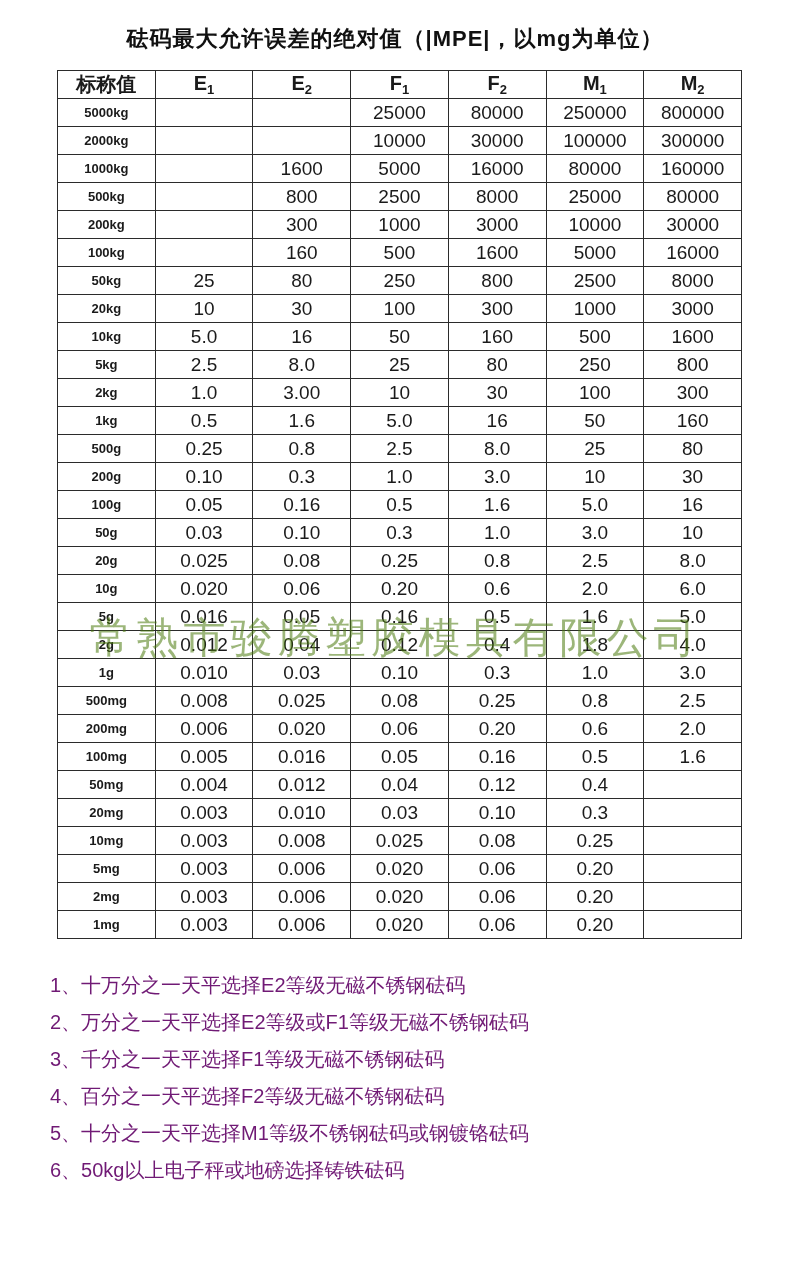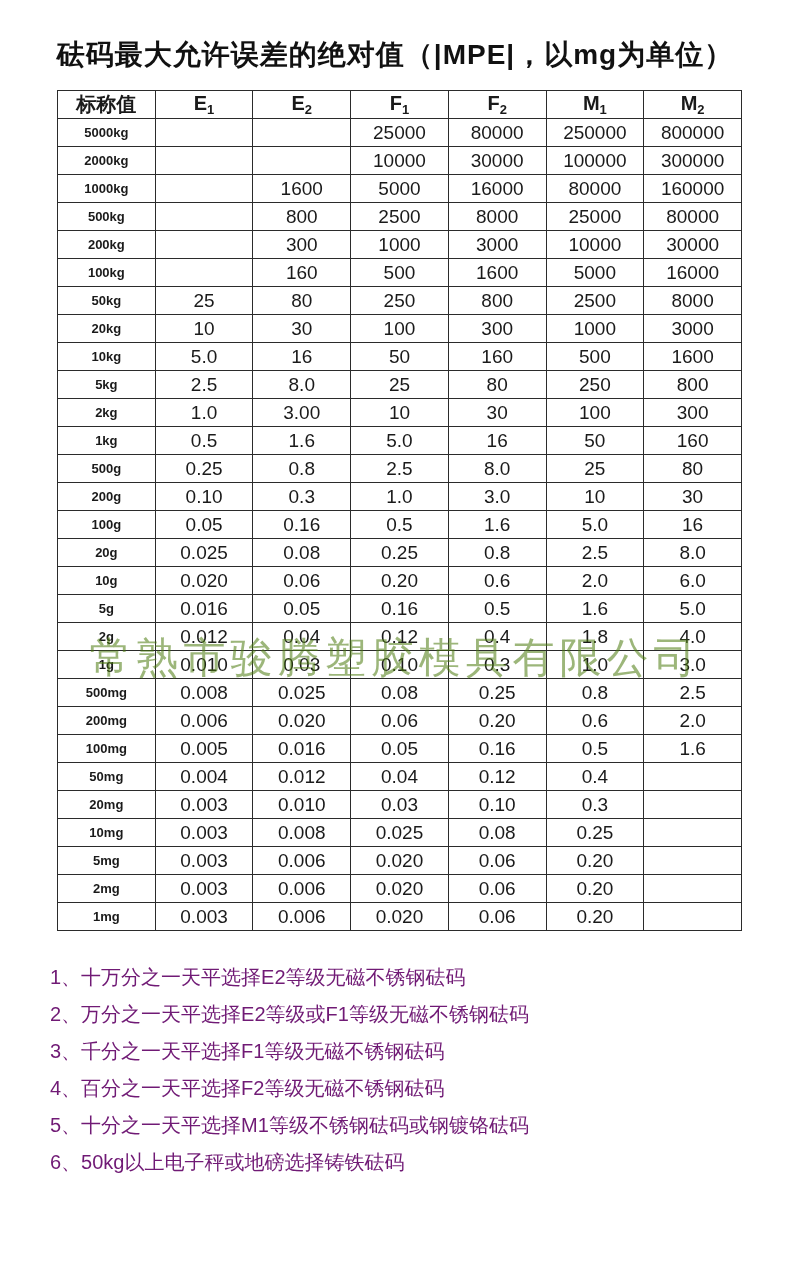--- a/index.html
+++ b/index.html
@@ -12,23 +12,23 @@
   }
   .page {
     position: relative;
     width: 790px;
     height: 1283px;
     background: #ffffff;
     overflow: hidden;
   }
   .title {
     margin: 0;
-    padding-top: 36px;
+    padding-top: 24px;
     text-align: center;
-    font-size: 28px;
+    font-size: 22px;
     font-weight: bold;
     letter-spacing: 1px;
     color: #111;
   }
   .table-wrap {
     position: relative;
     width: 694px;
     margin: 16px auto 0 auto;
     padding-left: 9px;
   }
@@ -232,20 +232,29 @@
           <tr>
             <td class="nominal">100g</td>
             <td>0.05</td>
             <td>0.16</td>
             <td>0.5</td>
             <td>1.6</td>
             <td>5.0</td>
             <td>16</td>
           </tr>
           <tr>
+            <td class="nominal">50g</td>
+            <td>0.03</td>
+            <td>0.10</td>
+            <td>0.3</td>
+            <td>1.0</td>
+            <td>3.0</td>
+            <td>10</td>
+          </tr>
+          <tr>
             <td class="nominal">20g</td>
             <td>0.025</td>
             <td>0.08</td>
             <td>0.25</td>
             <td>0.8</td>
             <td>2.5</td>
             <td>8.0</td>
           </tr>
           <tr>
             <td class="nominal">10g</td>

